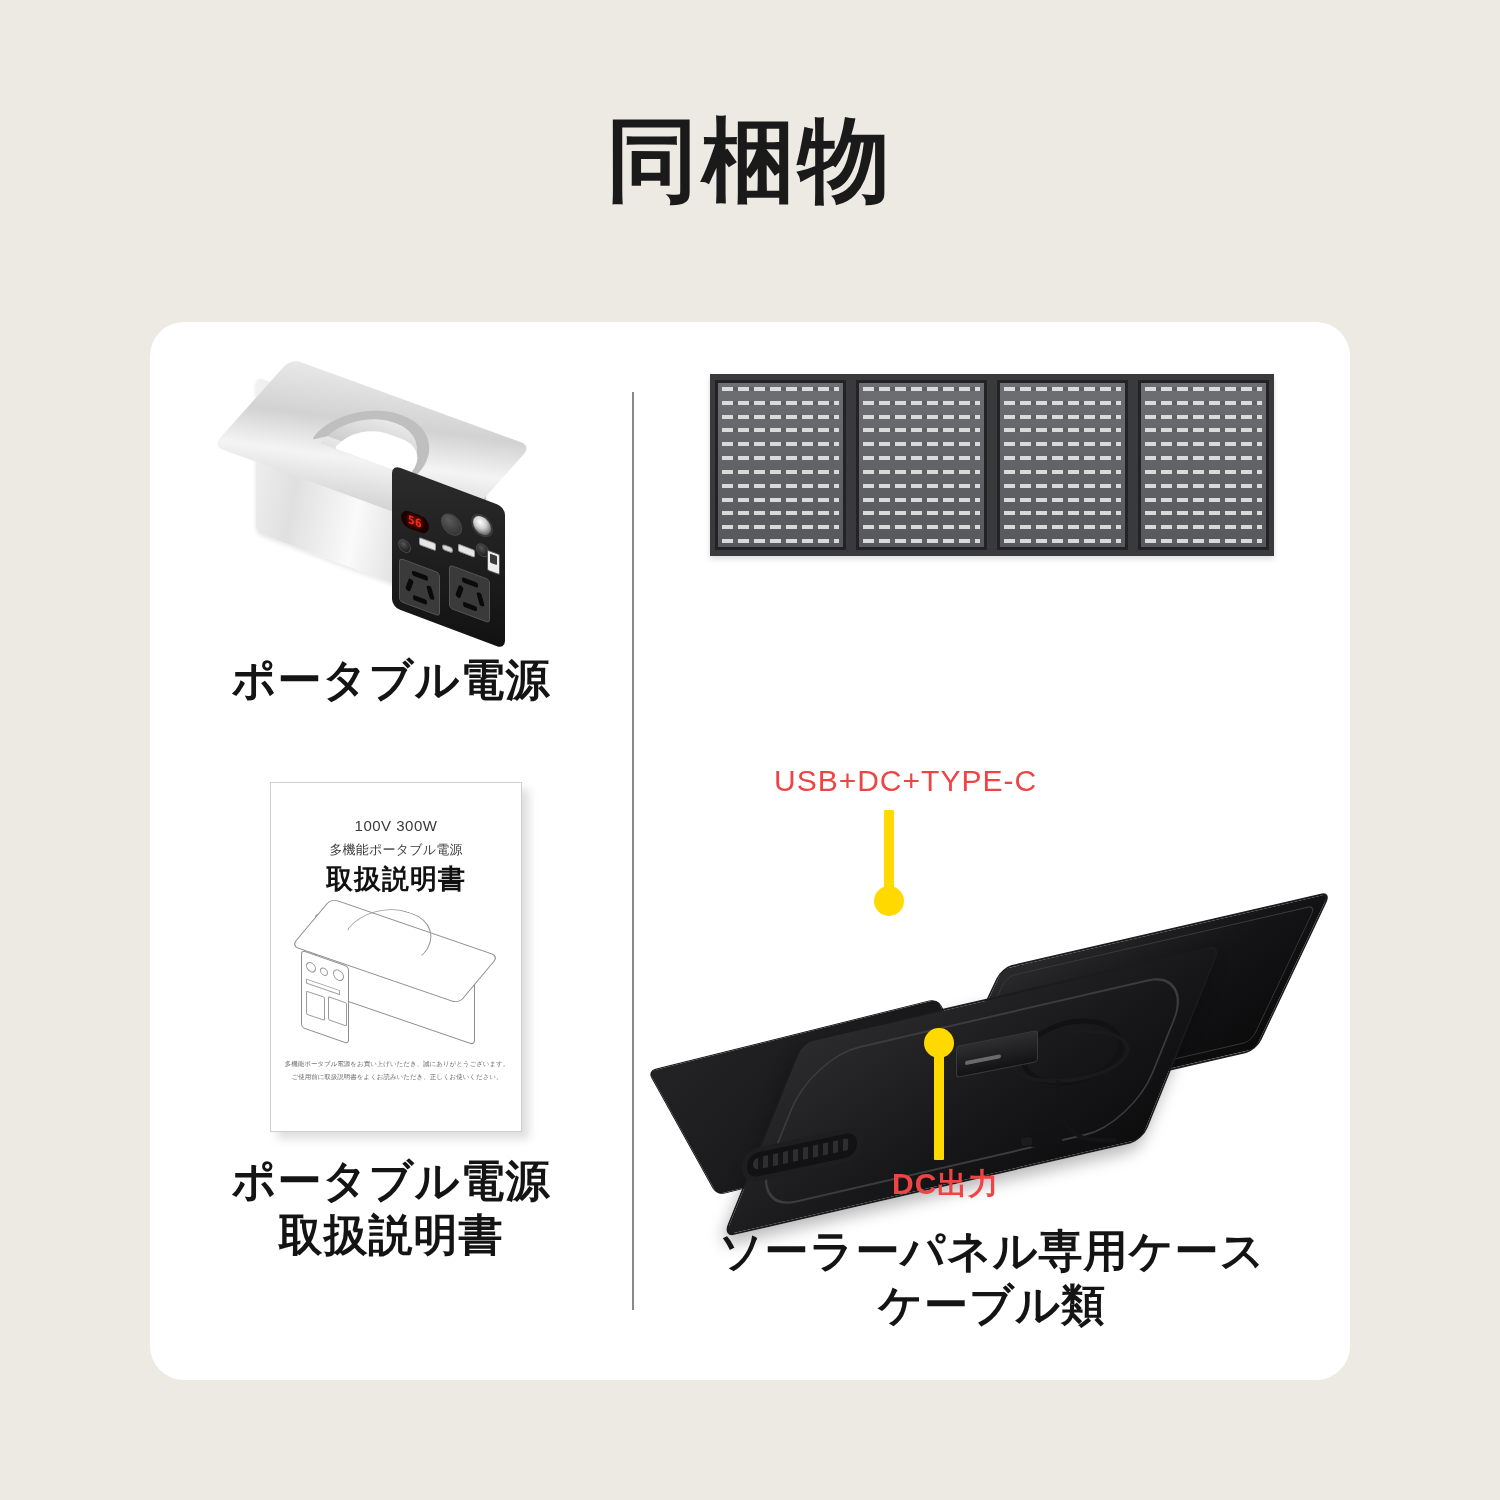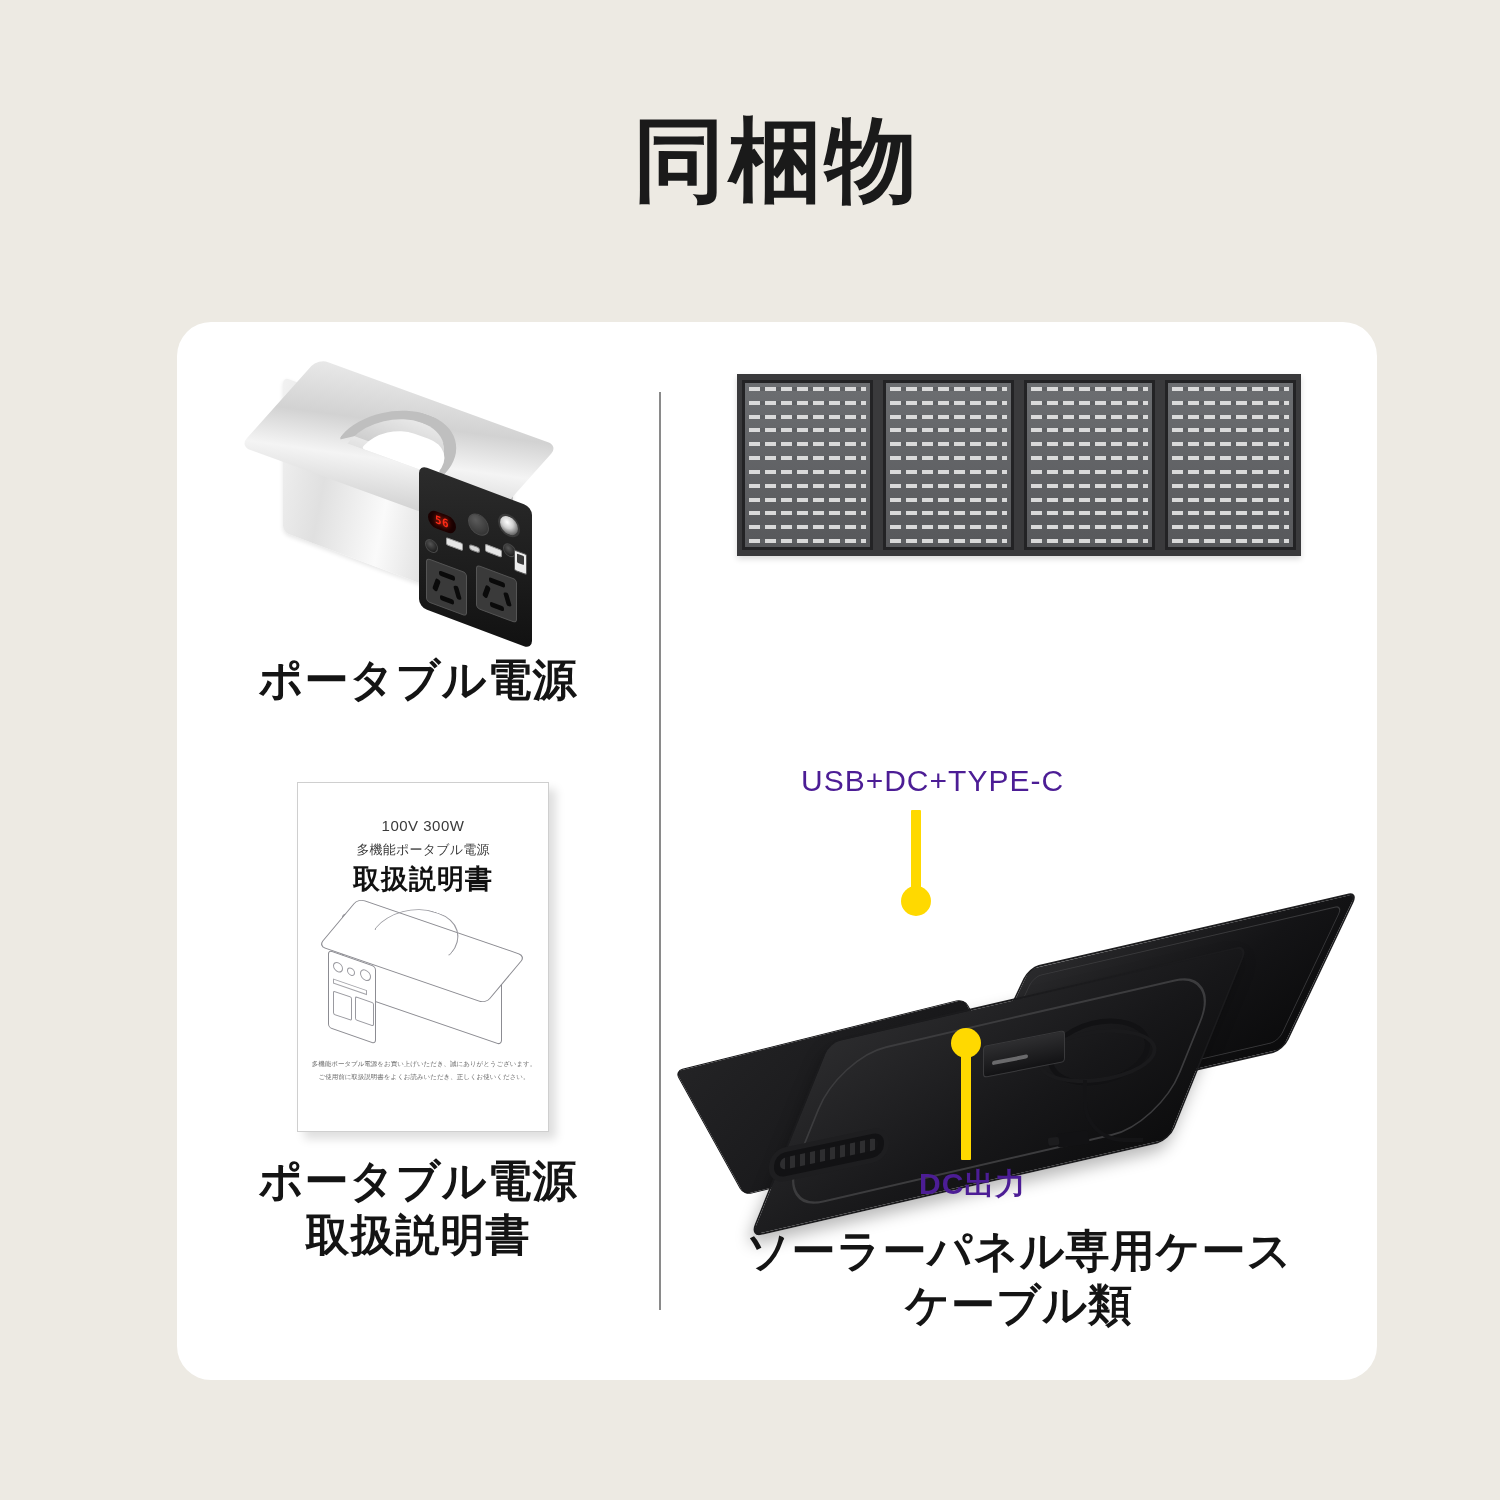--- a/index.html
+++ b/index.html
@@ -2,21 +2,21 @@
 <html><head>
 <meta charset="utf-8">
 <style>
   * { margin:0; padding:0; box-sizing:border-box; }
   html, body {
     width:1500px; height:1500px;
     background:#EDEAE3;
     font-family:"Liberation Sans", sans-serif;
     overflow:hidden;
   }
-  #root { position:relative; width:1288px; height:1500px;margin-left:27px; }
+  #root { position:relative; width:1288px; height:1500px; }
 
   
   .page-title{
     position:absolute; left:0; top:112px; width:1500px;
     text-align:center;
     font-size:92px; line-height:1.05;
     font-weight:700; color:#1A1A1A;
     letter-spacing:4px;
   }
 
@@ -296,21 +296,21 @@
   }
   .case-cord{
     position:absolute; left:392px; top:142px; width:60px; height:62px;
     border-left:4px solid #141416;
     border-bottom:4px solid #141416;
     border-radius:0 0 0 40px;
   }
 
   
   .callout-label{
-    position:absolute; color:#4c1d95; font-size:30px; font-weight:500;
+    position:absolute; color:#ef4444; font-size:30px; font-weight:500;
     letter-spacing:1px; white-space:nowrap;
   }
   .lead{
     position:absolute; background:#FFD900; width:10px; border-radius:1px;
   }
   .dot{
     position:absolute; width:30px; height:30px; border-radius:50%;
     background:#FFD900;
   }
 </style>

